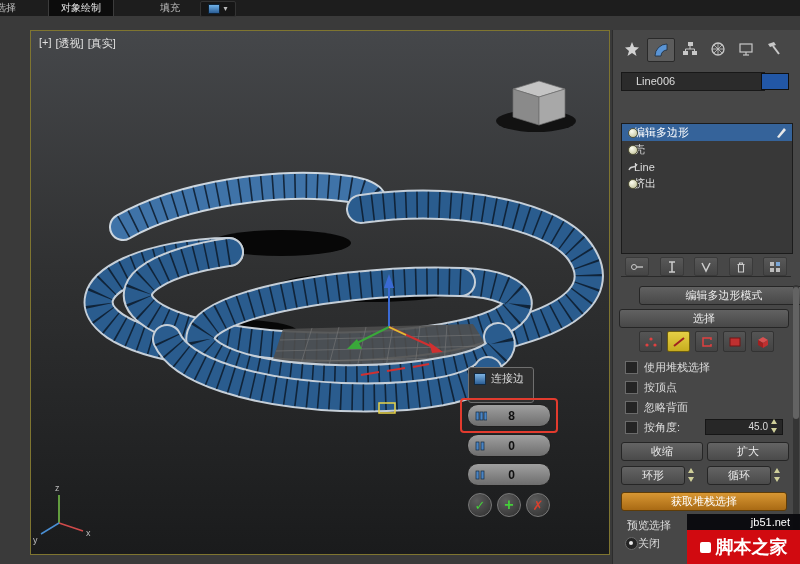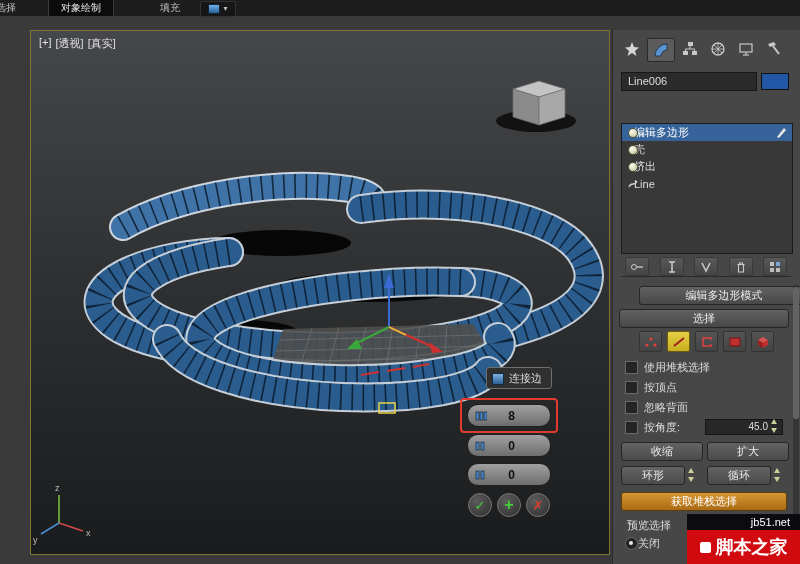--- a/index.html
+++ b/index.html
@@ -13,37 +13,37 @@
   .topbar-tool .mini-screen{width:10px;height:8px;background:linear-gradient(#6fb1e8,#2a5d96);border:1px solid #0d2236;}
   .topbar-tool .caret{font-size:8px;color:#bbb;line-height:8px;}
 
   
   #viewport{position:absolute;left:30px;top:30px;width:578px;height:523px;border:1px solid #7f7530;background:linear-gradient(#45474a 0%,#303132 45%,#1a1b1c 100%);overflow:hidden;}
   .vp-label{position:absolute;left:8px;top:5px;font-size:11px;color:#e0e0e0;display:flex;gap:4px;z-index:5;}
   .vp-label span{cursor:default;}
   svg.canvas{position:absolute;left:0;top:0;}
 
   
-  .tooltip{position:absolute;left:455px;top:336px;height:18px;background:#303030;border:1px solid #6f6f6f;border-radius:3px;color:#d8d8d8;font-size:11px;line-height:18px;padding:1px 9px 1px 22px;z-index:6;}
+  .tooltip{position:absolute;left:437px;top:336px;height:18px;background:#303030;border:1px solid #6f6f6f;border-radius:3px;color:#d8d8d8;font-size:11px;line-height:18px;padding:1px 9px 15px 22px;z-index:6;}
   .tooltip .tt-icon{position:absolute;left:5px;top:5px;width:10px;height:10px;background:linear-gradient(#7db2e0,#2c5f97);border:1px solid #122a42;}
   .pill{position:absolute;width:82px;height:21px;border:1px solid #1f1f1f;border-radius:11px;background:linear-gradient(#a0a0a0,#6d6d6d);display:flex;align-items:center;z-index:6;}
   .pill .p-icon{margin-left:7px;display:block;}
   .pill .p-val{flex:1;text-align:center;font-size:12px;font-weight:bold;color:#101010;margin-right:14px;}
   .annotation{position:absolute;left:429px;top:367px;width:94px;height:31px;border:2px solid #e23b2e;border-radius:4px;z-index:7;}
   .caddy-btn{position:absolute;width:22px;height:22px;border-radius:50%;border:1px solid #787878;background:radial-gradient(circle at 35% 30%,#5c5c5c,#2e2e2e);display:flex;align-items:center;justify-content:center;font-size:13px;font-weight:bold;z-index:6;}
   .caddy-btn.ok{color:#45cf3a;}
   .caddy-btn.plus{color:#45cf3a;font-size:16px;}
   .caddy-btn.cancel{color:#d8402e;}
 
   
   #panel{position:absolute;left:612px;top:30px;width:188px;height:534px;background:#474747;border-left:1px solid #2c2c2c;}
   .cmd-tabs{position:absolute;left:6px;top:8px;display:flex;gap:2px;}
   .cmd-tab{width:26px;height:22px;display:flex;align-items:center;justify-content:center;border-radius:2px;}
   .cmd-tab.active{background:#5c5c5c;border:1px solid #2a2a2a;}
-  .name-field{position:absolute;left:8px;top:42px;width:128px;height:17px;background:#2b2b2b;border:1px solid #181818;color:#ddd;font-size:11px;line-height:17px;padding-left:6px;}
+  .name-field{position:absolute;left:8px;top:42px;width:128px;height:17px;background:#2b2b2b;border:1px solid #181818;color:#ddd;font-size:11px;line-height:17px;padding-left:14px;}
   .color-swatch{position:absolute;left:148px;top:43px;width:26px;height:15px;background:#2257a6;border:1px solid #101010;}
   .combo{position:absolute;left:8px;top:69px;width:170px;height:18px;background:linear-gradient(#6e6e6e,#545454);border:1px solid #222;color:#e6e6e6;font-size:11px;line-height:18px;padding-left:6px;}
   .combo .cb-arrow{position:absolute;right:0;top:0;width:16px;height:18px;background:linear-gradient(#7a7a7a,#585858);border-left:1px solid #2c2c2c;}
   .combo .cb-arrow:after{content:"";position:absolute;left:4px;top:7px;border-left:4px solid transparent;border-right:4px solid transparent;border-top:5px solid #ddd;}
   .stack{position:absolute;left:8px;top:93px;width:170px;height:129px;background:#383838;border:1px solid #1b1b1b;overflow:hidden;}
   .stack-row{position:relative;height:17px;display:flex;align-items:center;font-size:11px;color:#ddd;padding-left:12px;}
   .stack-row.sel{background:#35639a;color:#fff;}
   .stack-row .bulb{position:absolute;left:6px;top:4px;width:8px;height:8px;border-radius:50%;background:radial-gradient(circle at 35% 30%,#fdfdf0,#bdbd92);border:1px solid #55553a;}
   .stack-row .base-icon{position:absolute;left:6px;top:5px;}
   .stack-row .row-tool{position:absolute;right:4px;top:2px;}
@@ -280,28 +280,28 @@
         <span>编辑多边形</span>
         <svg class="row-tool" width="13" height="13">
             <path d="M2 11 L9 2 L11 4 L4 12 Z" fill="#e8e8e8"></path>
           </svg>
       </div>
       <div class="stack-row">
         <span class="bulb"></span>
         <span>壳</span>
       </div>
       <div class="stack-row">
+        <svg class="base-icon" width="10" height="8">
+            <path d="M1 7 C3 1 7 7 9 1" fill="none" stroke="#cfcfcf" stroke-width="1.3"></path>
+          </svg>
+        <span>Line</span>
+      </div>
+      <div class="stack-row">
         <span class="bulb"></span>
         <span>挤出</span>
-      </div>
-      <div class="stack-row">
-        <svg class="base-icon" width="10" height="8">
-            <path d="M1 7 C3 1 7 7 9 1" fill="none" stroke="#cfcfcf" stroke-width="1.3"></path>
-          </svg>
-        <span>Line</span>
       </div>
     </div>
 
     <div class="stack-toolbar">
       <span class="st-btn">
           <svg width="14" height="14">
             <circle cx="4" cy="7" r="2.5" fill="none" stroke="#ccc"></circle>
             <line x1="7" y1="7" x2="13" y2="7" stroke="#ccc" stroke-width="1.3"></line>
           </svg>
         </span>

